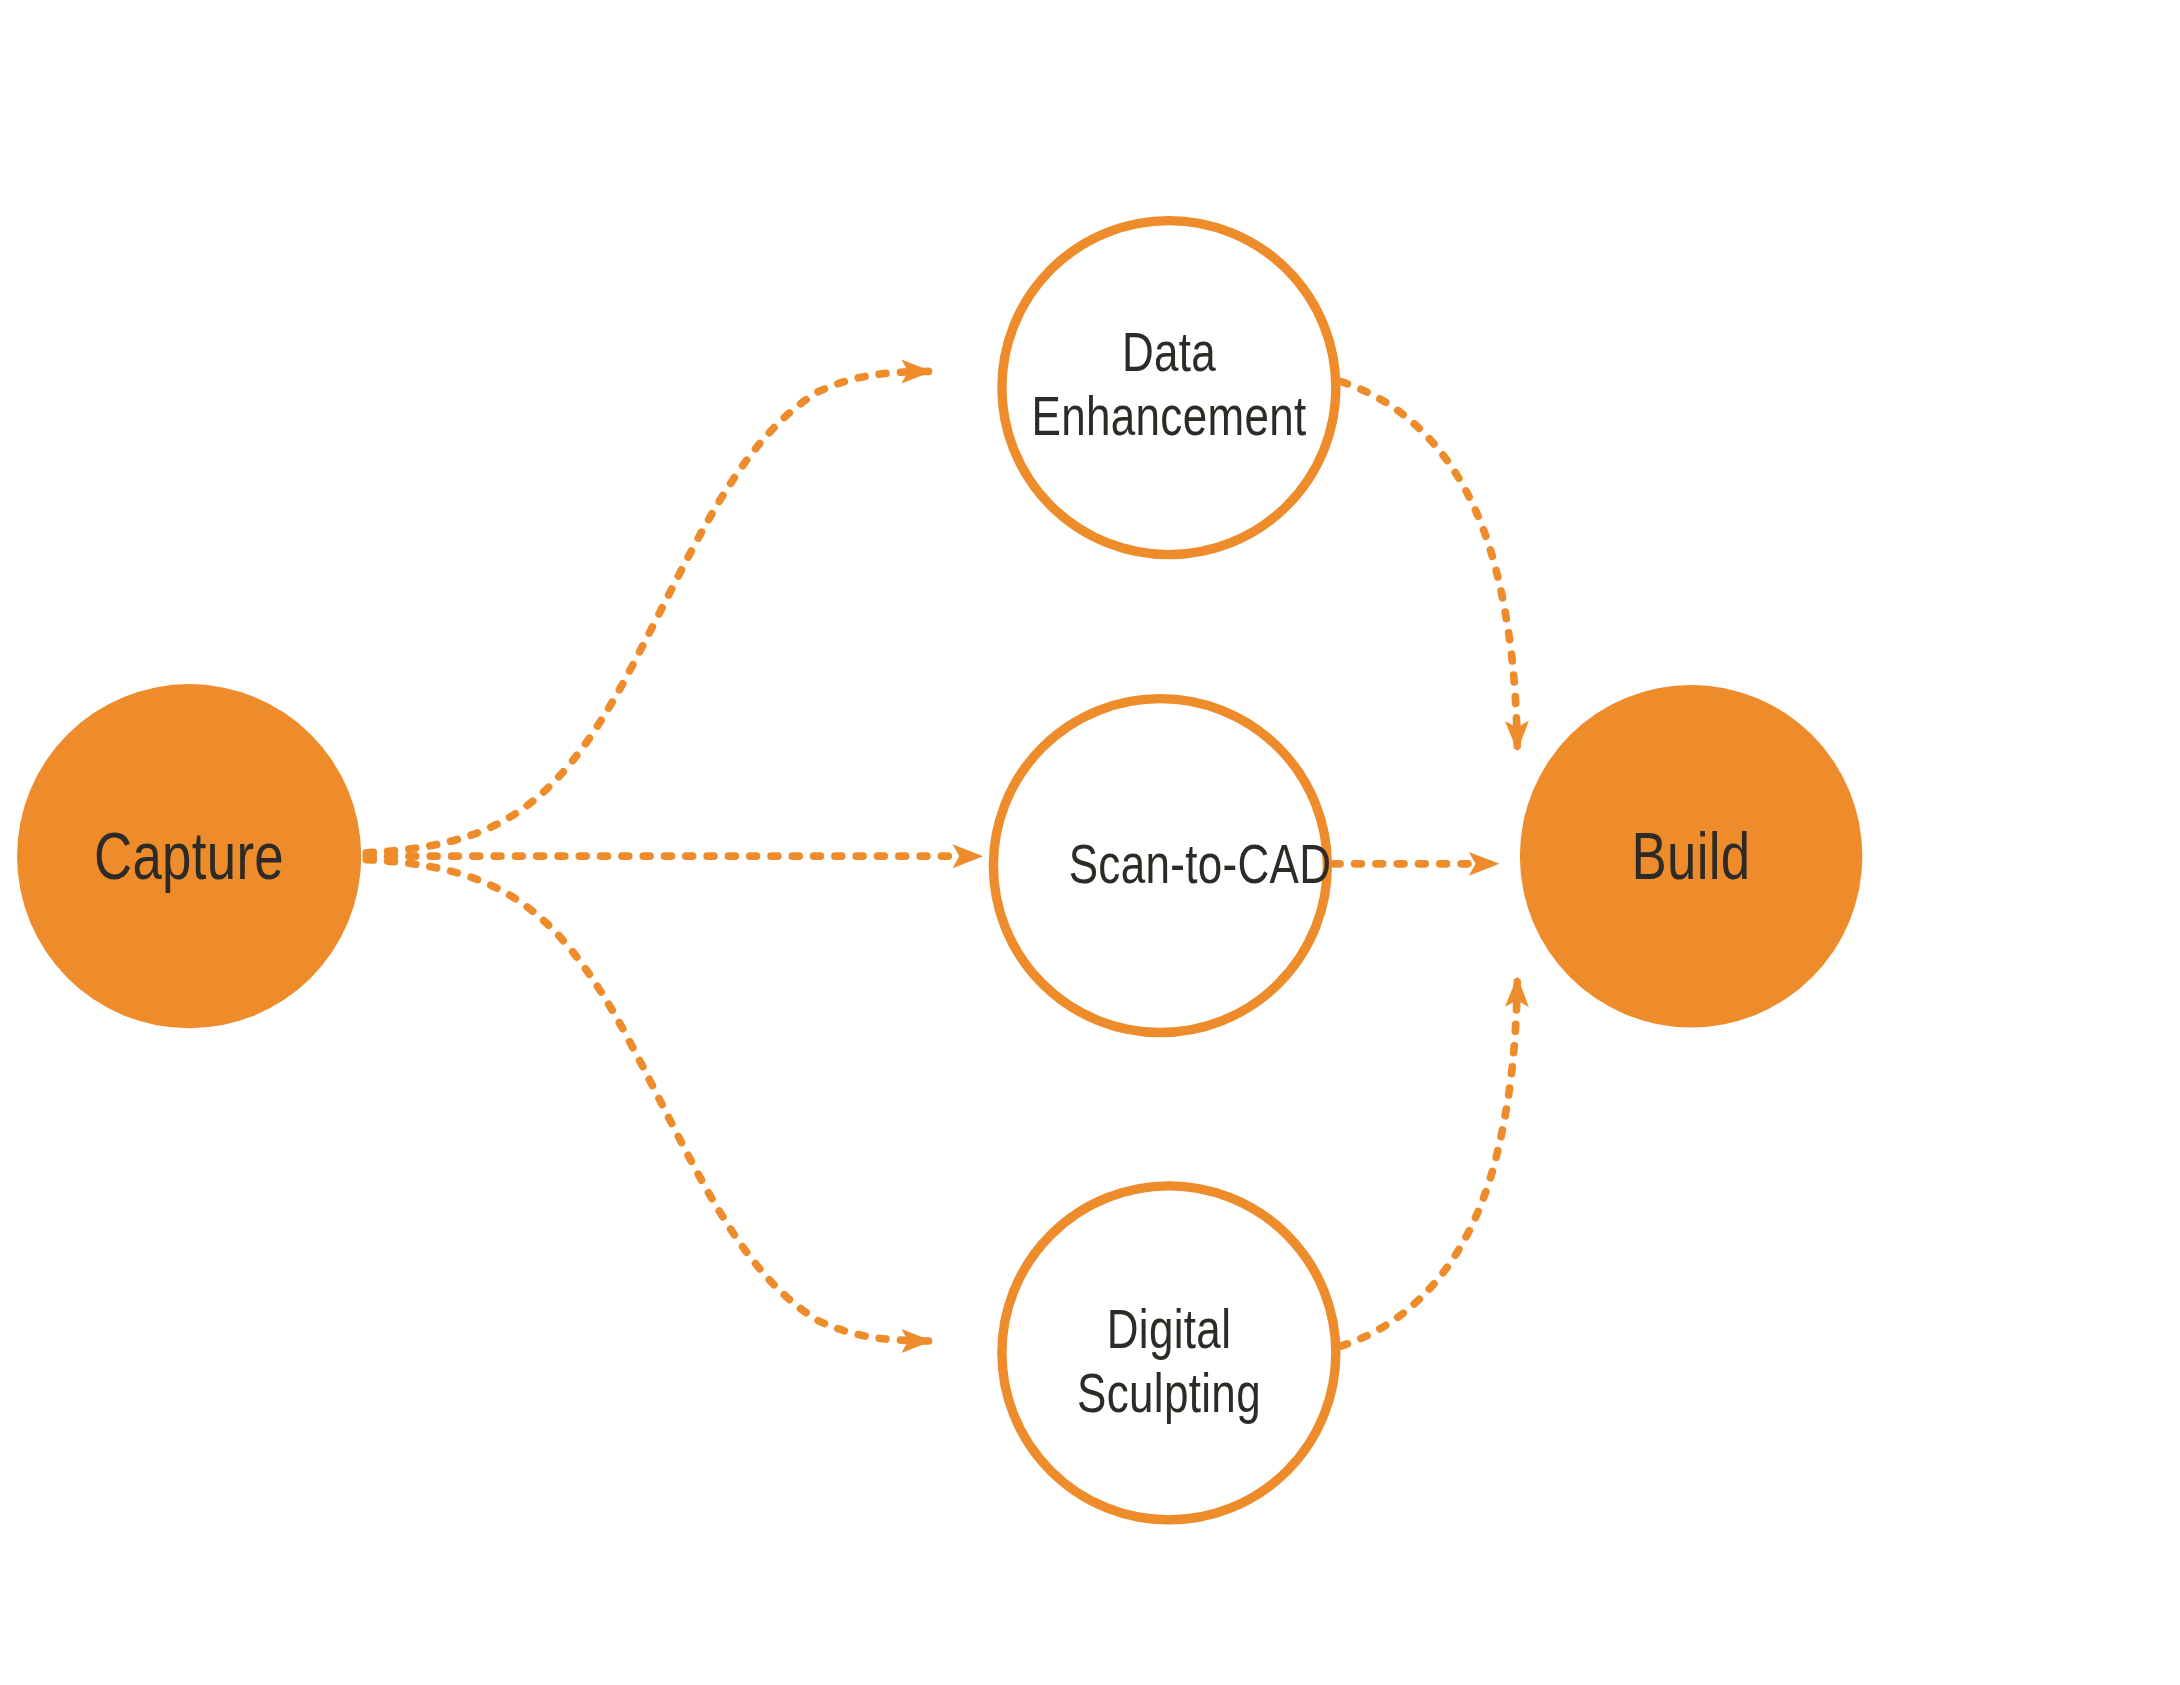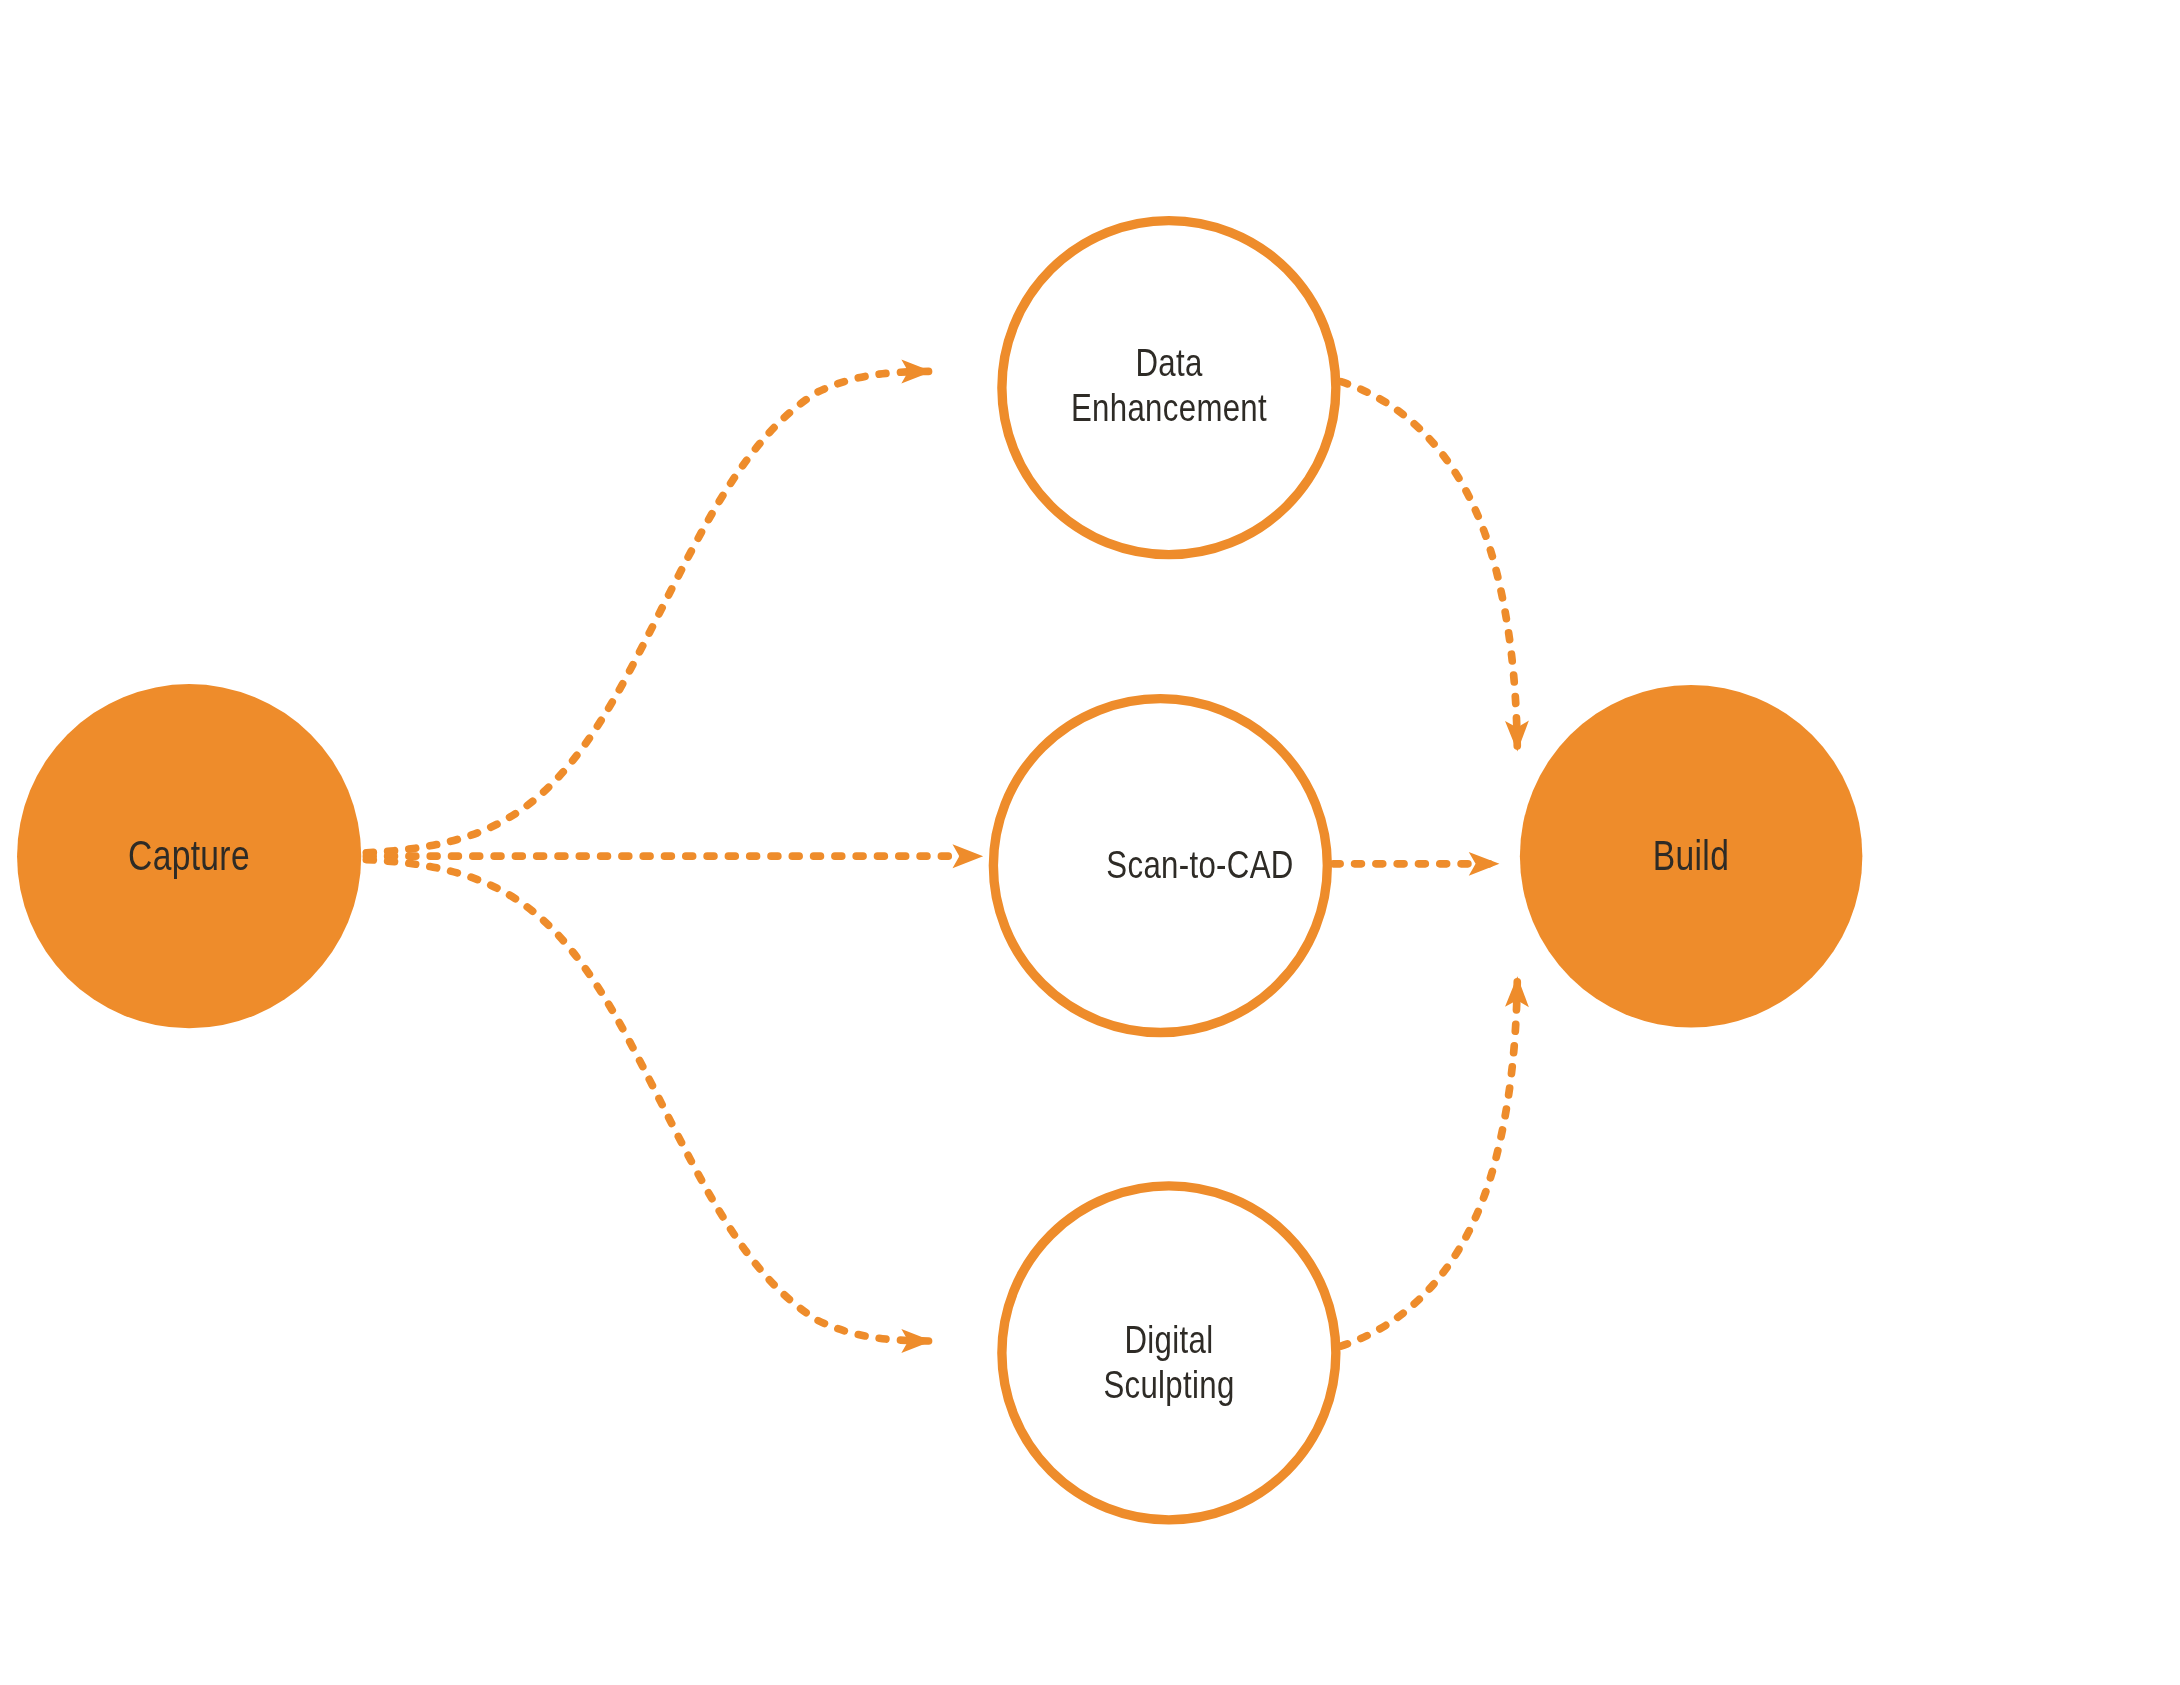--- a/index.html
+++ b/index.html
@@ -28,22 +28,22 @@
     white-space: nowrap;
     font-weight: 400;
   }
   .condense {
     display: inline-block;
     transform: scaleX(0.8);
     transform-origin: center;
     letter-spacing: 0.4px;
   }
   .condense span { display: block; }
-  .size-lg { font-size: 42px; line-height: 1.16; text-align: center; }
-  .size-md { font-size: 39px; line-height: 1.16; }
+  .size-lg { font-size: 66px; line-height: 1.16; text-align: center; }
+  .size-md { font-size: 55px; line-height: 1.16; }
 </style>
 </head>
 <body>
 
 <svg id="diagram-canvas" width="2181" height="1686" viewBox="0 0 2560 1979">
   <defs>
     <marker id="arrowhead" markerUnits="userSpaceOnUse" markerWidth="44" markerHeight="36" refX="36" refY="17" orient="auto">
       <path d="M2,3 L38,17 L2,31 L10,17 Z" fill="#ee8c2b"></path>
     </marker>
   </defs>

